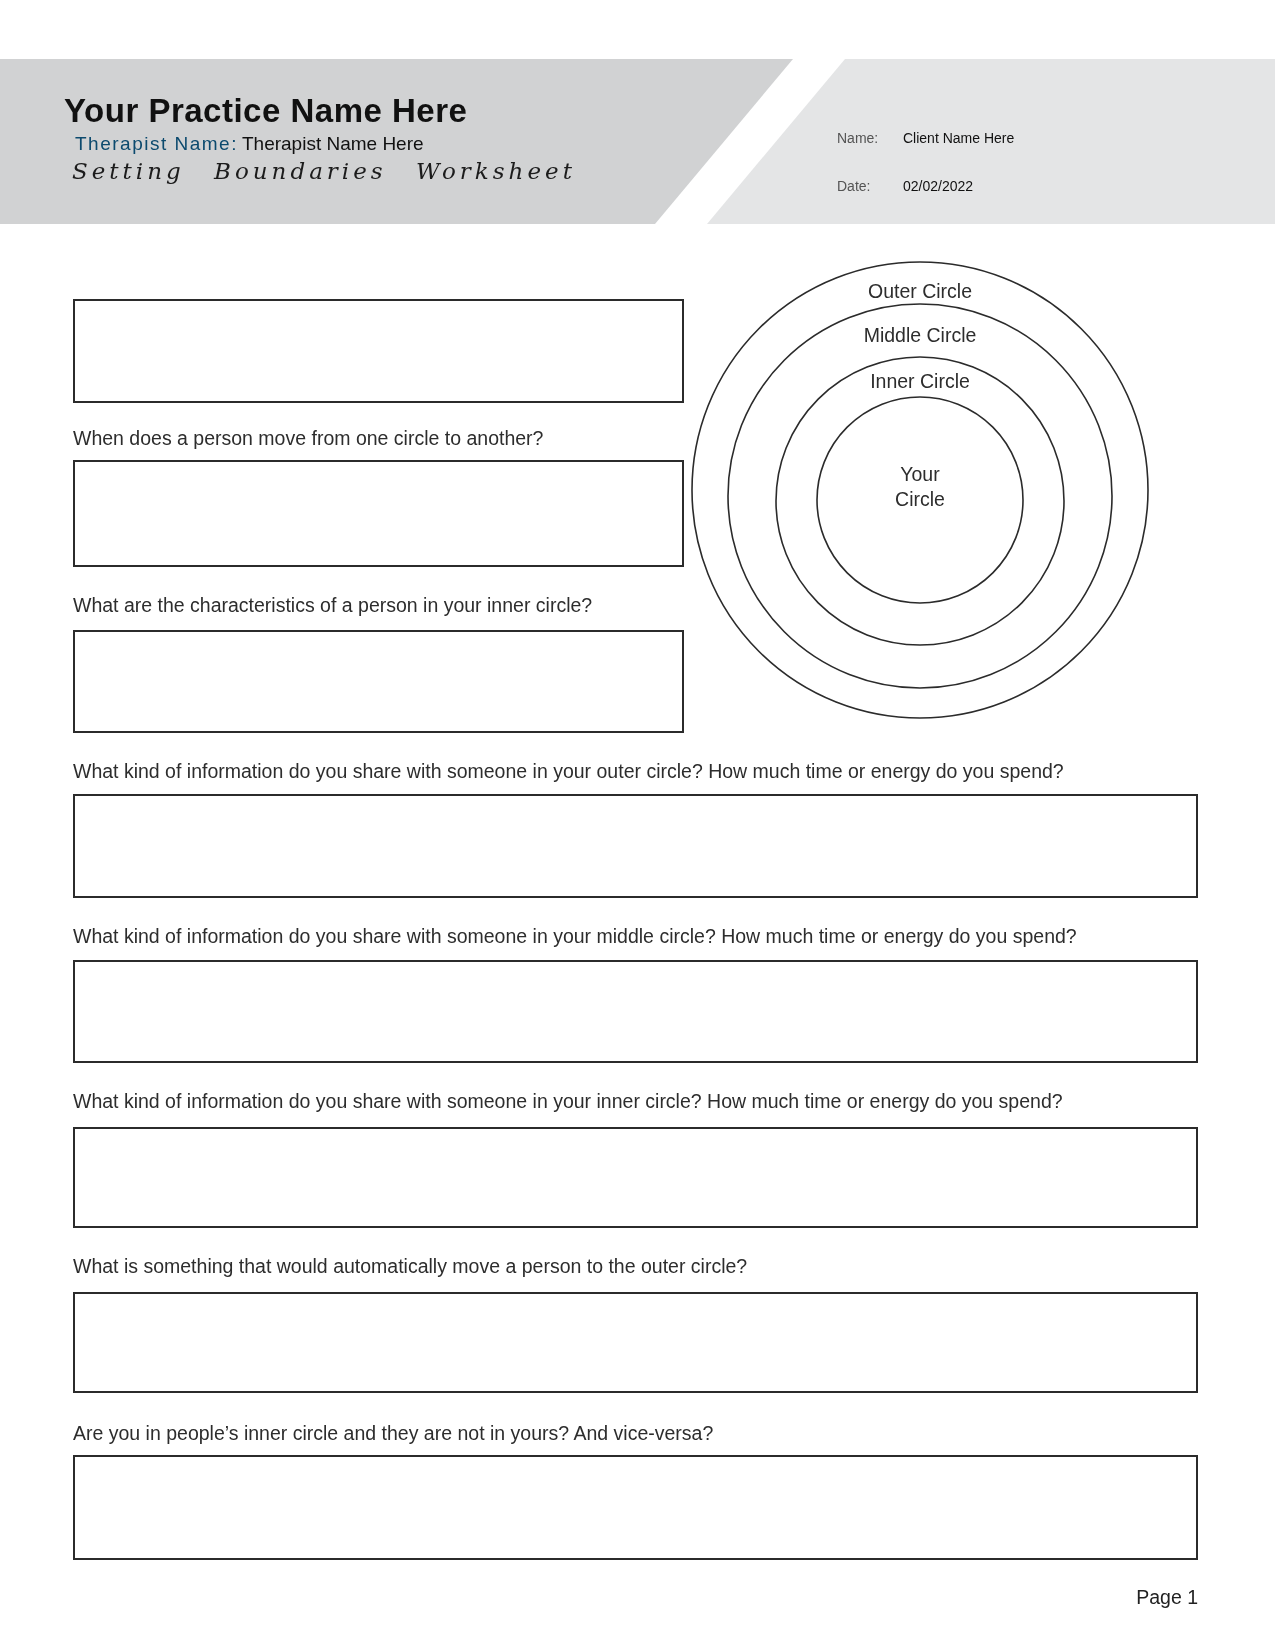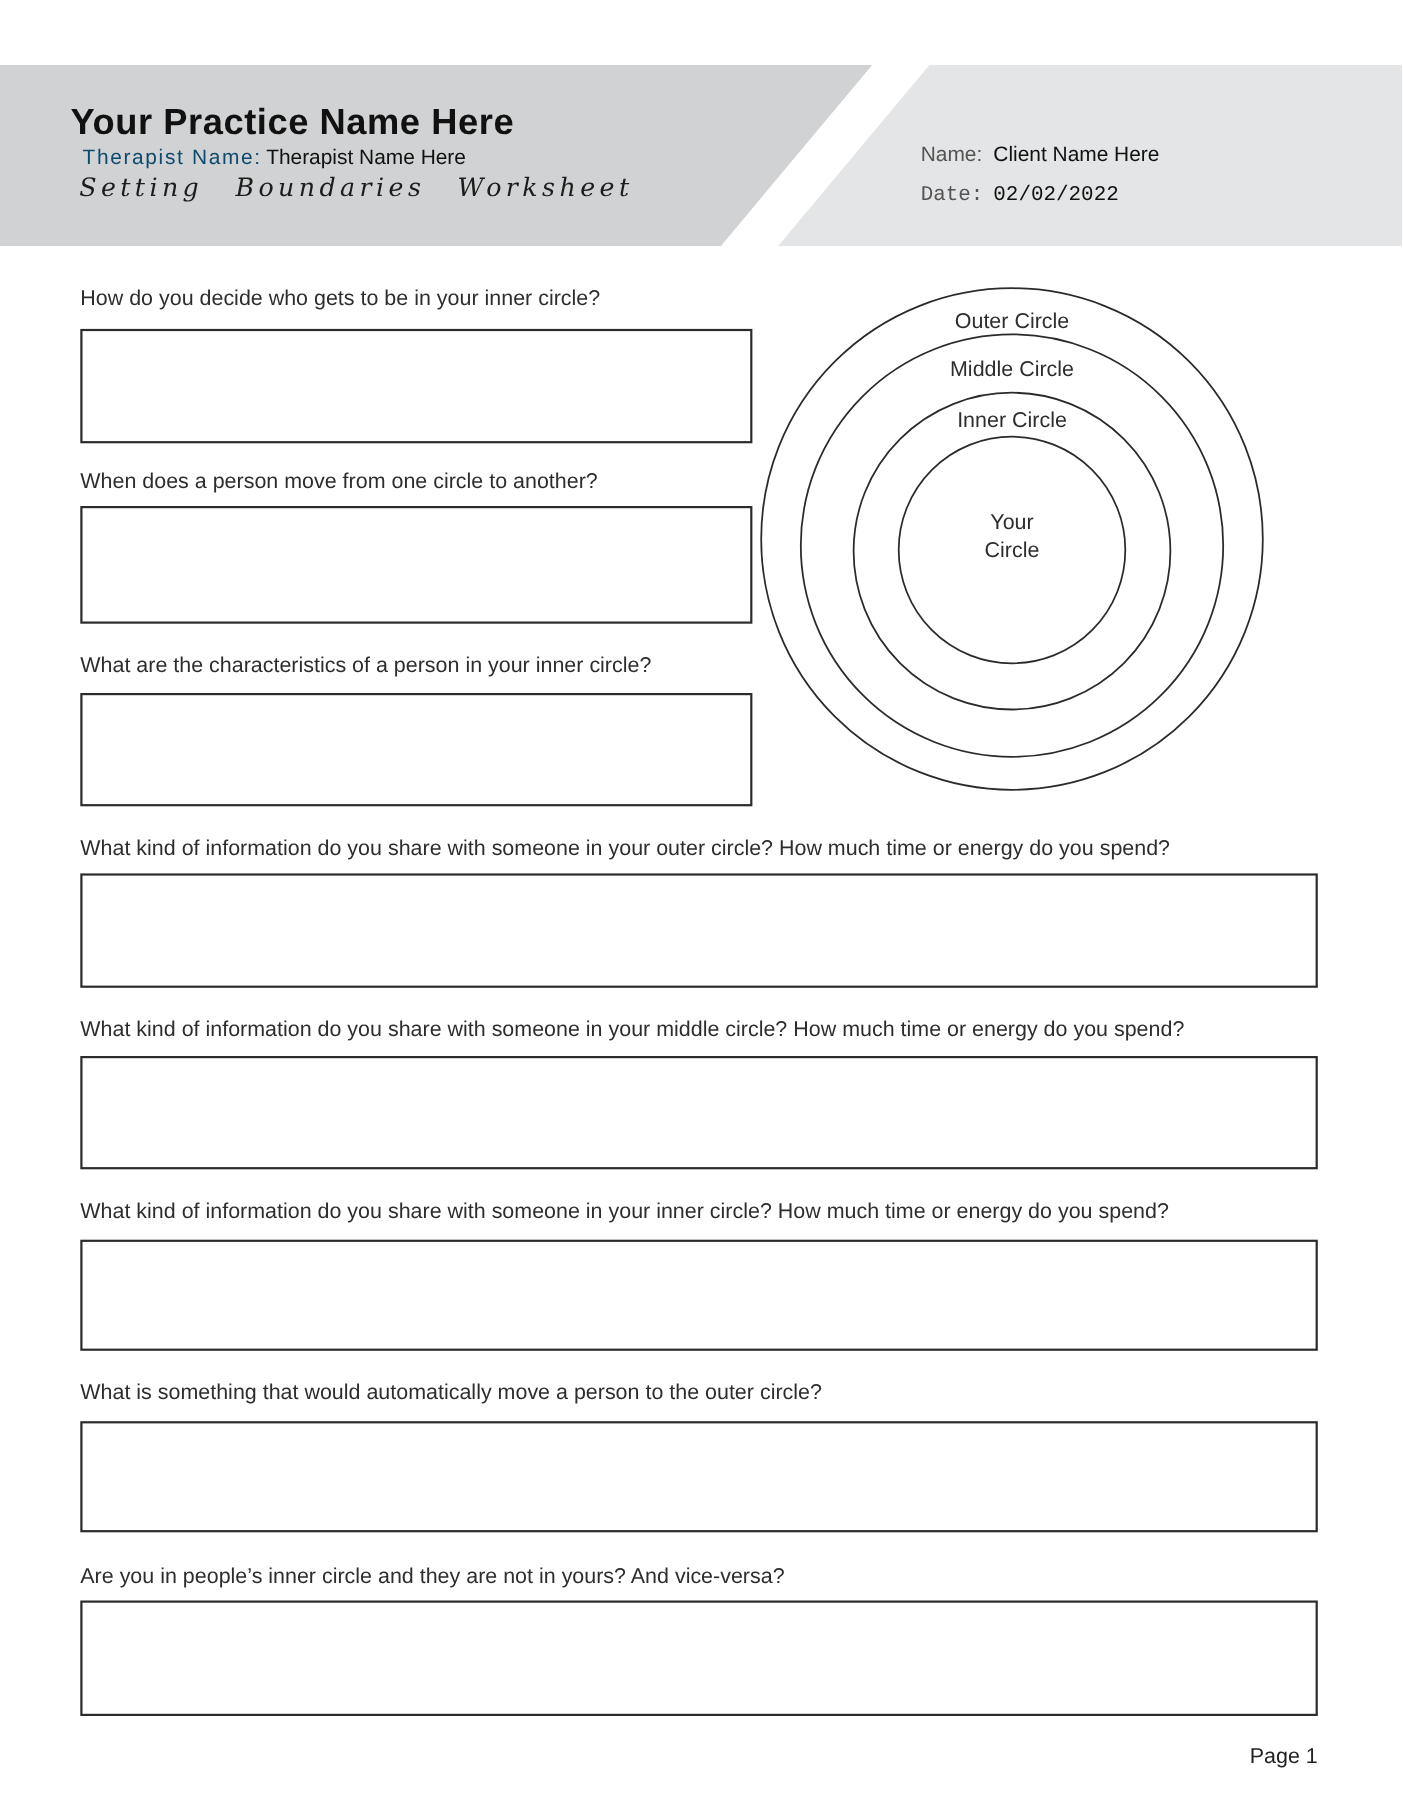--- a/index.html
+++ b/index.html
@@ -35,23 +35,23 @@
   }
   .therapist-label { color: #0c4a6e; letter-spacing: 1.5px; }
   .therapist-value { color: #111; margin-left: 4px; letter-spacing: 0; }
   .worksheet-title {
     position: absolute; left: 72px; top: 158px;
     font-family: "DejaVu Serif", serif; font-style: italic;
     font-size: 23px; color: #1c1c1c;
     letter-spacing: 4px; word-spacing: 18px; white-space: nowrap;
   }
 
-  .id-row { position: absolute; left: 837px; font-size: 19px; white-space: nowrap; }
+  .id-row { position: absolute; left: 837px; font-size: 14px; white-space: nowrap; }
   .id-row.name-row { top: 130px; }
-  .id-row.date-row { top: 166px; font-family: Liberation Mono, monospace; }
+  .id-row.date-row { top: 178px; }
   .id-label { color: #545454; display: inline-block; width: 66px; }
   .id-value { color: #111; }
 
   
   .q-label {
     position: absolute; left: 73px;
     font-size: 19.5px; color: #2d2d2d; white-space: nowrap;
   }
   .a-box {
     position: absolute; left: 73px;
@@ -105,21 +105,20 @@
       <circle class="ring" cx="240" cy="261" r="144"></circle>
       <circle class="ring" cx="240" cy="260" r="103"></circle>
       <text class="ring-label" x="240" y="58">Outer Circle</text>
       <text class="ring-label" x="240" y="102">Middle Circle</text>
       <text class="ring-label" x="240" y="148">Inner Circle</text>
       <text class="ring-label" x="240" y="241">Your</text>
       <text class="ring-label" x="240" y="266">Circle</text>
     </svg>
   </div>
 
-  <div class="q-label" style="top:260px">How do you decide who gets to be in your inner circle?</div>
   <div class="a-box narrow" style="top:299px;height:104px"></div>
 
   <div class="q-label" style="top:427px">When does a person move from one circle to another?</div>
   <div class="a-box narrow" style="top:460px;height:107px"></div>
 
   <div class="q-label" style="top:594px">What are the characteristics of a person in your inner circle?</div>
   <div class="a-box narrow" style="top:630px;height:103px"></div>
 
   <div class="q-label" style="top:760px">What kind of information do you share with someone in your outer circle? How much time or energy do you spend?</div>
   <div class="a-box wide" style="top:794px;height:104px"></div>

